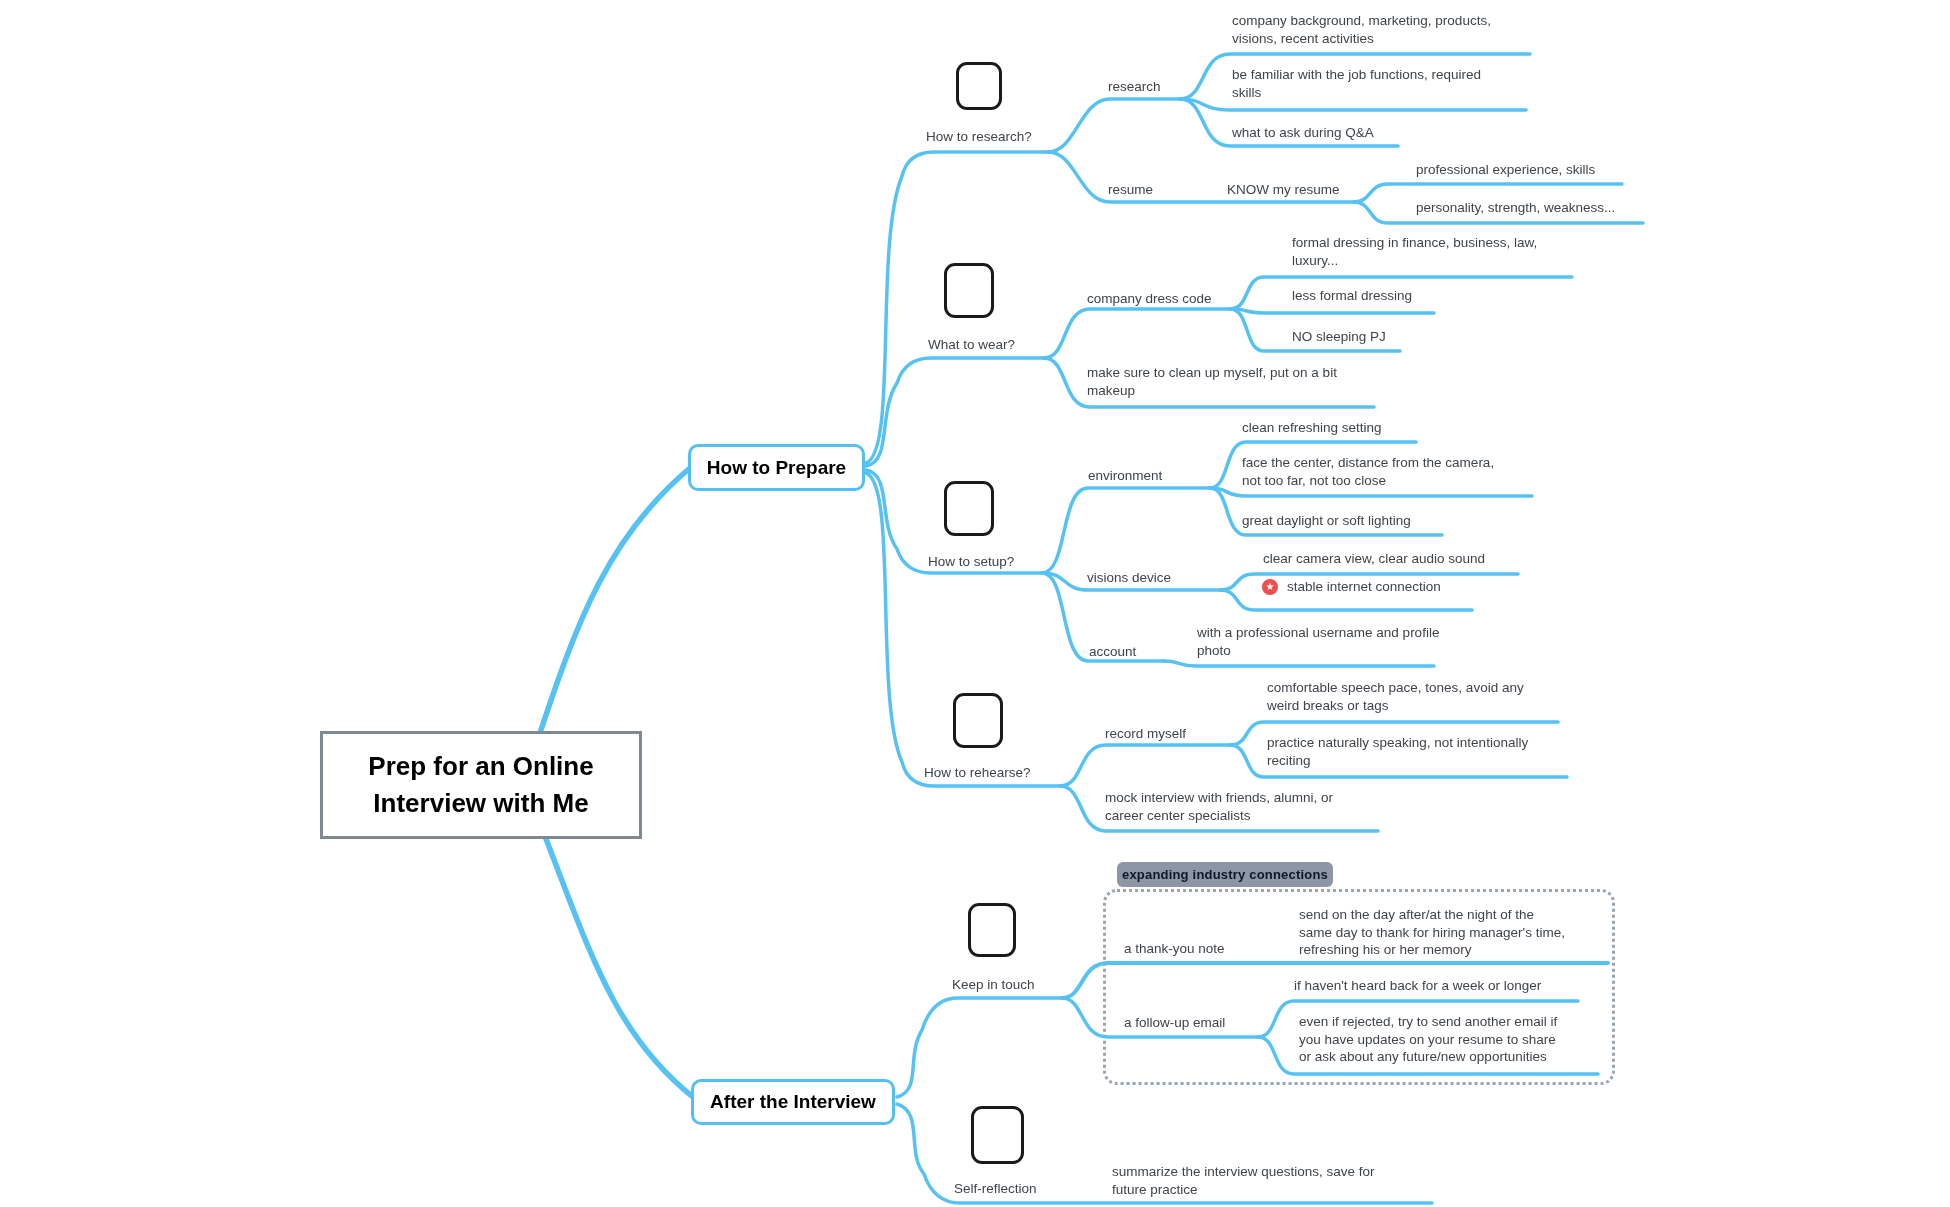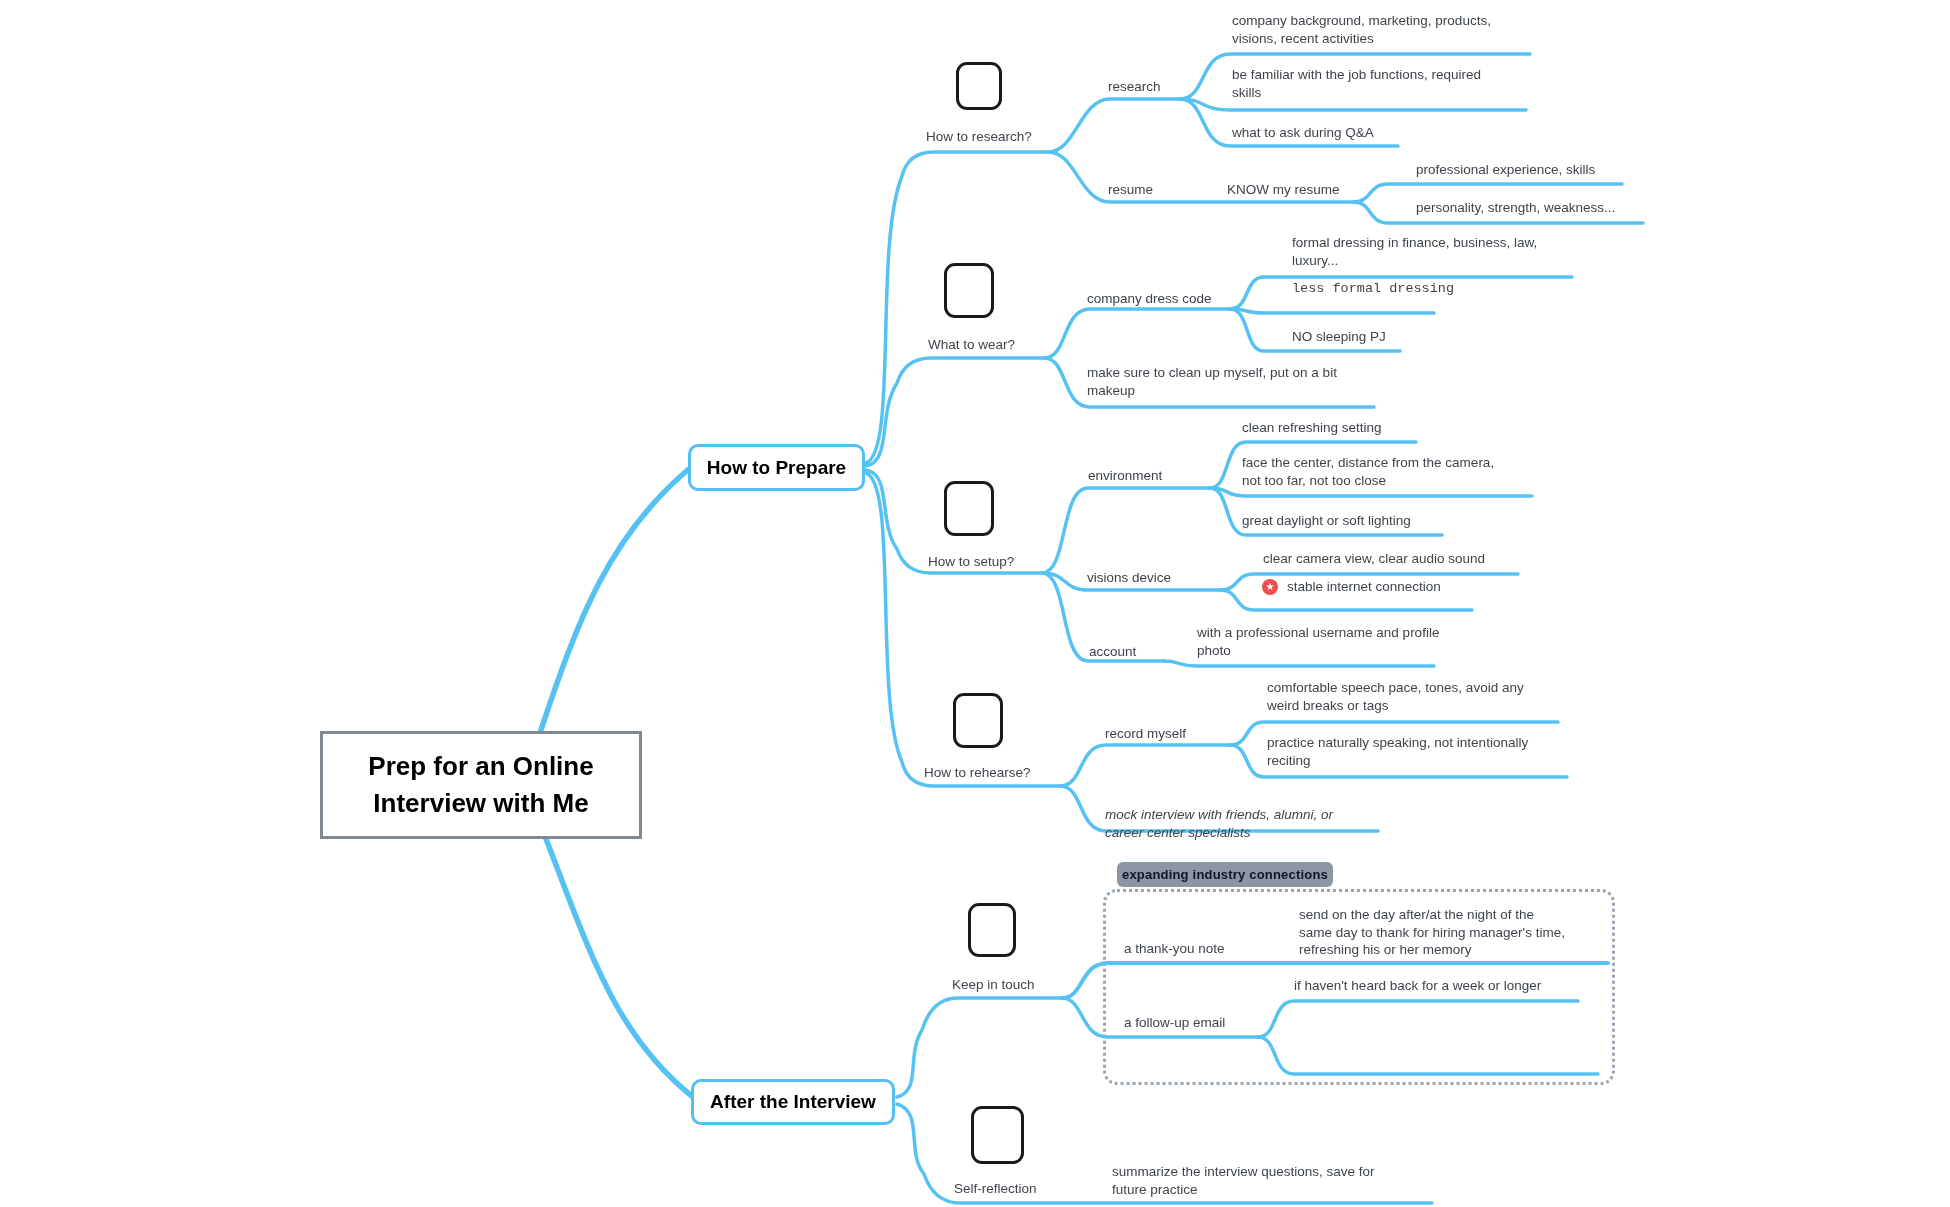--- a/index.html
+++ b/index.html
@@ -98,21 +98,21 @@
     <div class="lbl" style="left: 1232px; top: 124px;">what to ask during Q&amp;A</div>
     <div class="lbl" style="left: 1108px; top: 181px;">resume</div>
     <div class="lbl" style="left: 1227px; top: 181px;">KNOW my resume</div>
     <div class="lbl" style="left: 1416px; top: 161px;">professional experience, skills</div>
     <div class="lbl" style="left: 1416px; top: 199px;">personality, strength, weakness...</div>
     <div class="lbl" style="left: 928px; top: 336px;">What to wear?</div>
     <div class="imgph" style="left: 944px; top: 263px; width: 50px; height: 55px;"></div>
     <div class="lbl" style="left: 1087px; top: 290px;">company dress code</div>
     <div class="lbl" style="left: 1292px; top: 234px;">formal dressing in finance, business, law,
 luxury...</div>
-    <div class="lbl" style="left: 1292px; top: 280px; font-family: Liberation Mono, monospace;">less formal dressing</div>
+    <div class="lbl" style="left: 1292px; top: 287px;">less formal dressing</div>
     <div class="lbl" style="left: 1292px; top: 328px;">NO sleeping PJ</div>
     <div class="lbl" style="left: 1087px; top: 364px;">make sure to clean up myself, put on a bit
 makeup</div>
     <div class="lbl" style="left: 928px; top: 553px;">How to setup?</div>
     <div class="imgph" style="left: 944px; top: 481px; width: 50px; height: 55px;"></div>
     <div class="lbl" style="left: 1088px; top: 467px;">environment</div>
     <div class="lbl" style="left: 1242px; top: 419px;">clean refreshing setting</div>
     <div class="lbl" style="left: 1242px; top: 454px;">face the center, distance from the camera,
 not too far, not too close</div>
     <div class="lbl" style="left: 1242px; top: 512px;">great daylight or soft lighting</div>
@@ -122,28 +122,31 @@
     <div class="lbl" style="left: 1089px; top: 643px;">account</div>
     <div class="lbl" style="left: 1197px; top: 624px;">with a professional username and profile
 photo</div>
     <div class="lbl" style="left: 924px; top: 764px;">How to rehearse?</div>
     <div class="imgph" style="left: 953px; top: 693px; width: 50px; height: 55px;"></div>
     <div class="lbl" style="left: 1105px; top: 725px;">record myself</div>
     <div class="lbl" style="left: 1267px; top: 679px;">comfortable speech pace, tones, avoid any
 weird breaks or tags</div>
     <div class="lbl" style="left: 1267px; top: 734px;">practice naturally speaking, not intentionally
 reciting</div>
-    <div class="lbl" style="left: 1105px; top: 806px; font-style: italic;">mock interview with friends, alumni, or
+    <div class="lbl" style="left: 1105px; top: 789px;">mock interview with friends, alumni, or
 career center specialists</div>
     <div class="box main" style="left: 691px; top: 1079px; width: 204px; height: 46px;">After the Interview</div>
     <div class="lbl" style="left: 952px; top: 976px;">Keep in touch</div>
     <div class="imgph" style="left: 968px; top: 903px; width: 48px; height: 54px;"></div>
     <div class="lbl" style="left: 1124px; top: 940px;">a thank-you note</div>
     <div class="lbl" style="left: 1299px; top: 906px;">send on the day after/at the night of the
 same day to thank for hiring manager's time,
 refreshing his or her memory</div>
     <div class="lbl" style="left: 1124px; top: 1014px;">a follow-up email</div>
     <div class="lbl" style="left: 1294px; top: 977px;">if haven't heard back for a week or longer</div>
+    <div class="lbl" style="left: 1299px; top: 1013px;">even if rejected, try to send another email if
+you have updates on your resume to share
+or ask about any future/new opportunities</div>
     <div class="lbl" style="left: 954px; top: 1180px;">Self-reflection</div>
     <div class="imgph" style="left: 971px; top: 1106px; width: 53px; height: 58px;"></div>
     <div class="lbl" style="left: 1112px; top: 1163px;">summarize the interview questions, save for
 future practice</div>
   </div>
 
 </body></html>

